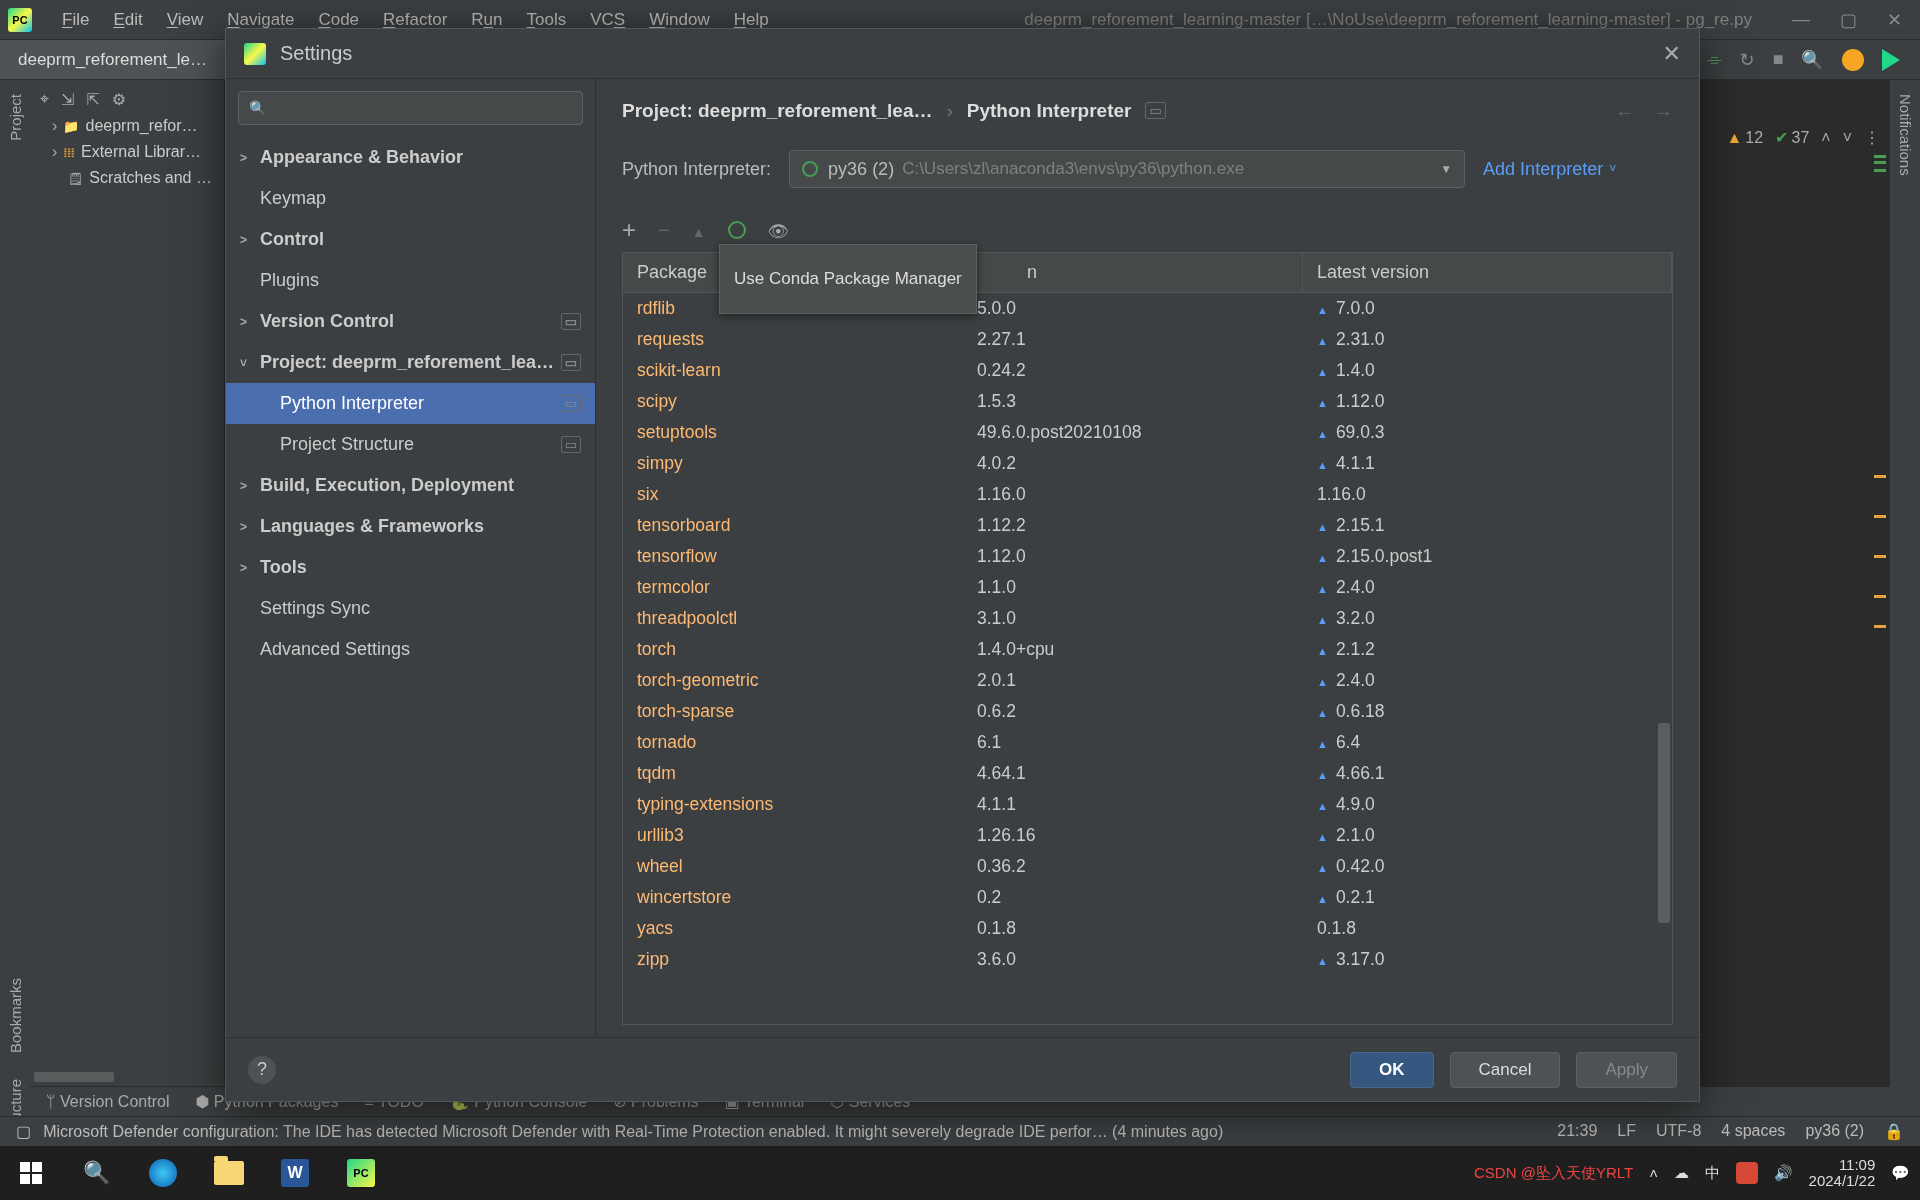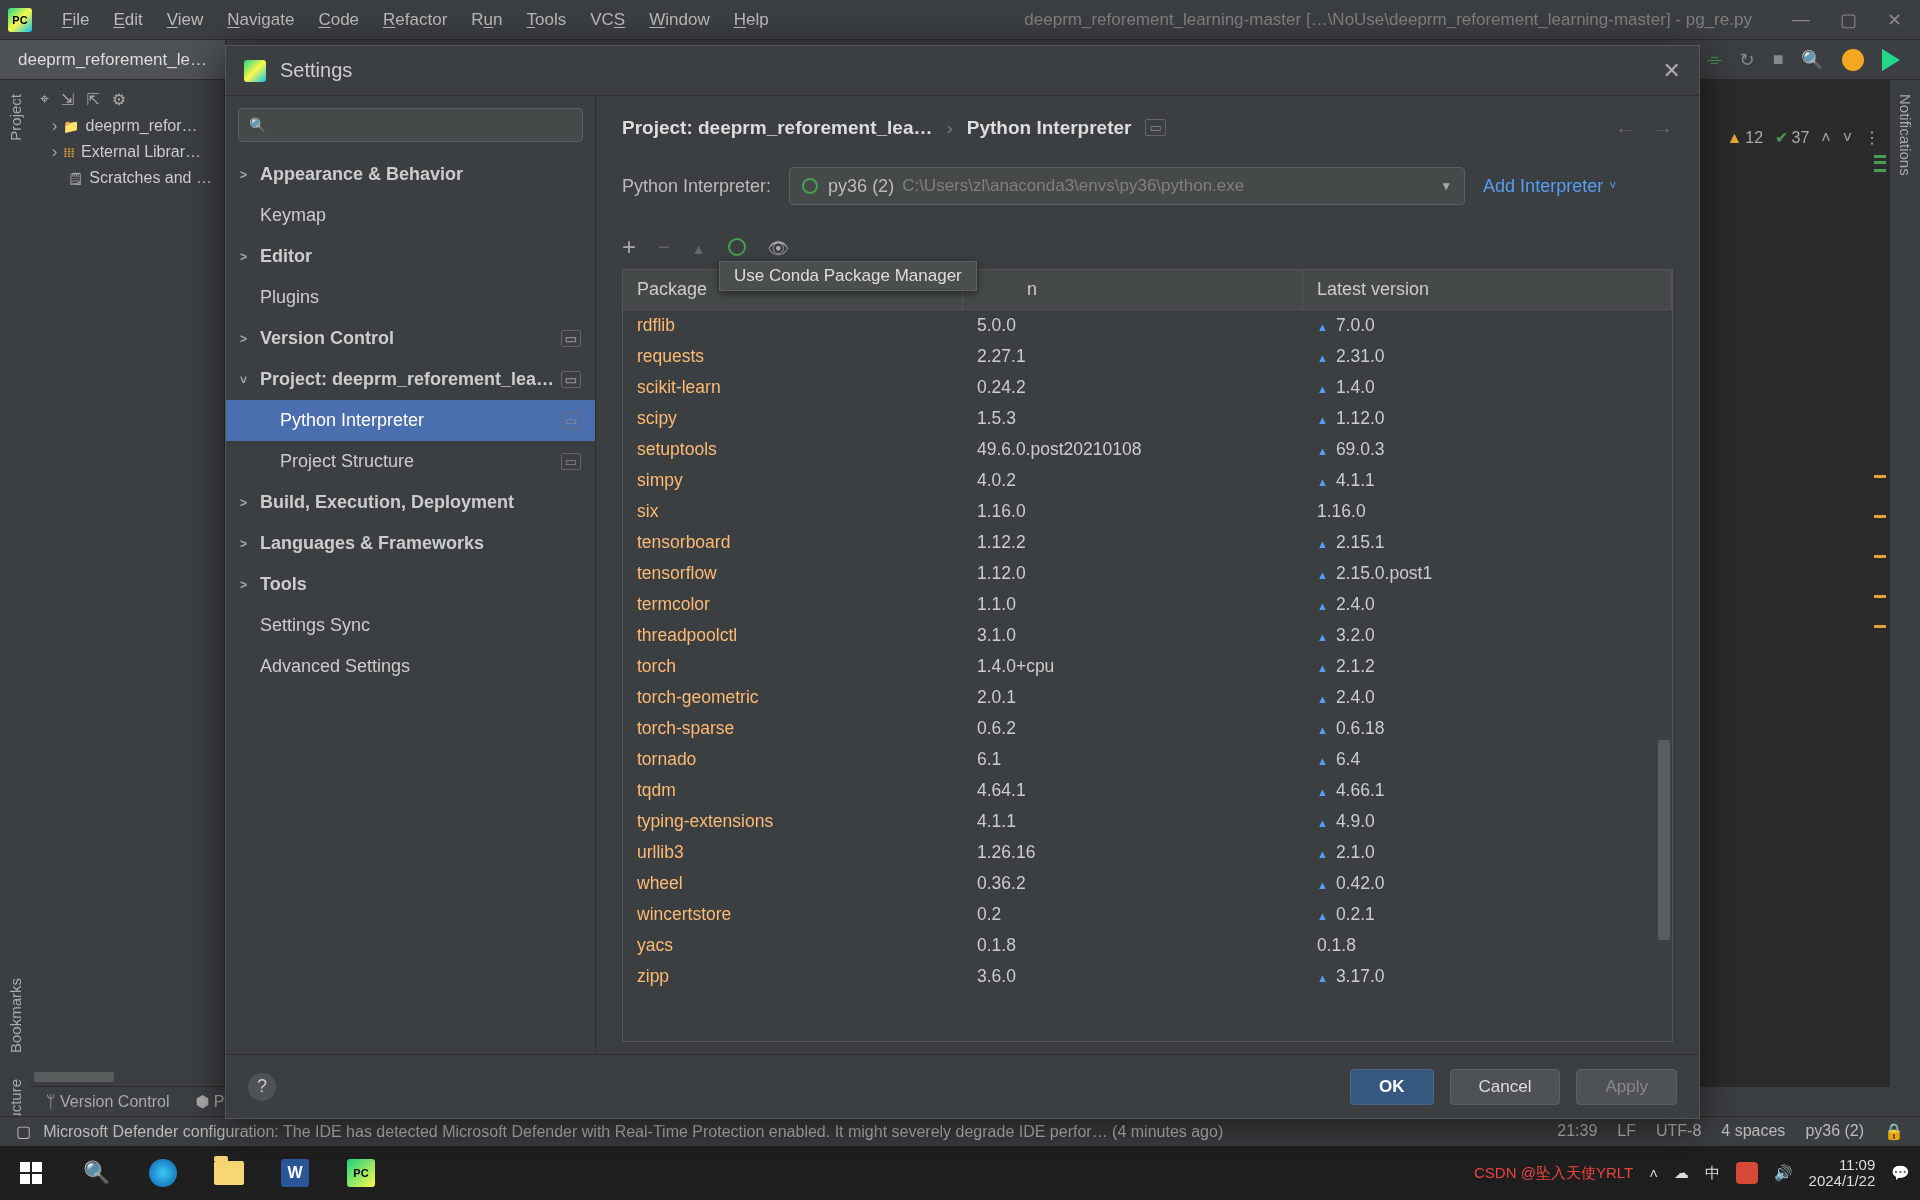--- a/index.html
+++ b/index.html
@@ -39,21 +39,21 @@
 .folder-icon::before { content:"📁"; font-size:13px; }
 .lib-icon::before { content:"𝍖"; color:#e8a33d; font-size:13px; }
 .scratch-icon::before { content:"🗒"; font-size:12px; }
 
 
 .editor-hints { position: absolute; right: 40px; top: 128px; color: #aaa; font-size: 16px; display:flex; gap:12px; align-items:center; }
 .editor-hints .warn::before { content:"▲"; color:#f0a732; margin-right:3px; }
 .editor-hints .ok::before { content:"✔"; color:#499c54; margin-right:3px; }
 
 
-.dialog { position: absolute; left: 225px; top: 28px; width: 1475px; height: 1074px; background: #3c3f41; border: 1px solid #555; box-shadow: 0 8px 40px rgba(0,0,0,0.6); display: flex; flex-direction: column; z-index: 100; margin-top: 17px; }
+.dialog { position: absolute; left: 225px; top: 28px; width: 1475px; height: 1074px; background: #3c3f41; border: 1px solid #555; box-shadow: 0 8px 40px rgba(0,0,0,0.6); display: flex; flex-direction: column; z-index: 100; }
 .dialog .titlebar { height: 50px; display: flex; align-items: center; padding: 0 18px; font-size: 20px; color: #ccc; border-bottom: 1px solid #2f2f2f; }
 .dialog .titlebar .dlogo { width: 22px; height: 22px; background: linear-gradient(135deg,#21d789,#fcf84a,#07c3f2); border-radius: 3px; margin-right: 14px; }
 .dialog .titlebar .close { margin-left: auto; font-size: 22px; color: #aaa; cursor: default; }
 .dialog .body { flex: 1; display: flex; overflow: hidden; }
 
 
 .settings-tree { width: 370px; background: #3c3f41; border-right: 1px solid #2f2f2f; display: flex; flex-direction: column; }
 .settings-tree .search { margin: 12px; height: 34px; background: #45494a; border: 1px solid #5e6060; border-radius: 4px; display: flex; align-items: center; padding: 0 10px; color: #888; font-size: 17px; }
 .settings-tree .search .mag::before { content:"🔍"; margin-right: 8px; font-size: 14px; }
 .settings-tree .cats { flex: 1; overflow: auto; font-size: 18px; }
@@ -77,21 +77,21 @@
 .interp-row .dd .dcaret { margin-left: auto; color: #aaa; font-size: 12px; }
 .interp-row .add-link { color: #589df6; font-size: 18px; display: flex; align-items: center; gap: 6px; }
 
 .pkg-toolbar { padding: 8px 26px; display: flex; align-items: center; gap: 22px; color: #aaa; font-size: 20px; position: relative; }
 .pkg-toolbar .tbtn { cursor: default; }
 .pkg-toolbar .plus::before { content:"+"; font-size: 24px; }
 .pkg-toolbar .minus::before { content:"−"; color: #666; }
 .pkg-toolbar .up::before { content:"▲"; color: #666; font-size: 14px; }
 .pkg-toolbar .ring { width: 18px; height: 18px; border: 2px solid #499c54; border-radius: 50%; display: inline-block; }
 .pkg-toolbar .eye::before { content:"👁"; font-size: 17px; }
-.tooltip { position: absolute; left: 123px; top: 36px; background: #4b4e4f; border: 1px solid #5e6060; padding: 4px 14px; color: #ddd; font-size: 17px; z-index: 200; box-shadow: 0 2px 8px rgba(0,0,0,.5); }
+.tooltip { position: absolute; left: 123px; top: 36px; background: #4b4e4f; border: 1px solid #5e6060; padding: 24px 14px; color: #ddd; font-size: 17px; z-index: 200; box-shadow: 0 2px 8px rgba(0,0,0,.5); }
 
 .pkg-table-wrap { flex: 1; margin: 0 26px 12px 26px; border: 1px solid #555; background: #3c3f41; overflow: hidden; display: flex; flex-direction: column; position: relative; }
 .pkg-table-wrap .hdr { display: flex; background: #45494a; border-bottom: 1px solid #555; font-size: 18px; color: #ccc; }
 .pkg-table-wrap .hdr .hc { padding: 9px 14px; border-right: 1px solid #555; }
 .hc.c1 { width: 340px; }
 .hc.c2 { width: 340px; }
 .hc.c3 { flex: 1; }
 .pkg-table-wrap .rows { flex: 1; overflow-y: auto; font-size: 17.5px; }
 .prow { display: flex; align-items: center; }
 .prow .pc { padding: 5px 14px; }
@@ -242,21 +242,21 @@
   <div class="body">
 
     <div class="settings-tree">
       <div class="search">
         <span class="mag"></span>
         <span></span>
       </div>
       <div class="cats" id="cats">
           <div class="cat bold"><span class="chev">&gt;</span><span>Appearance &amp; Behavior</span></div>
           <div class="cat"><span>Keymap</span></div>
-          <div class="cat bold"><span class="chev">&gt;</span><span>Editor</span></div>
+          <div class="cat bold"><span class="chev">&gt;</span><span>Control</span></div>
           <div class="cat"><span>Plugins</span></div>
           <div class="cat bold"><span class="chev">&gt;</span><span>Version Control</span><span class="badge">▭</span></div>
           <div class="cat bold"><span class="chev">˅</span><span>Project: deeprm_reforement_lea…</span><span class="badge">▭</span></div>
           <div class="cat lv2 selected"><span>Python Interpreter</span><span class="badge">▭</span></div>
           <div class="cat lv2"><span>Project Structure</span><span class="badge">▭</span></div>
           <div class="cat bold"><span class="chev">&gt;</span><span>Build, Execution, Deployment</span></div>
           <div class="cat bold"><span class="chev">&gt;</span><span>Languages &amp; Frameworks</span></div>
           <div class="cat bold"><span class="chev">&gt;</span><span>Tools</span></div>
           <div class="cat"><span>Settings Sync</span></div>
           <div class="cat"><span>Advanced Settings</span></div>

